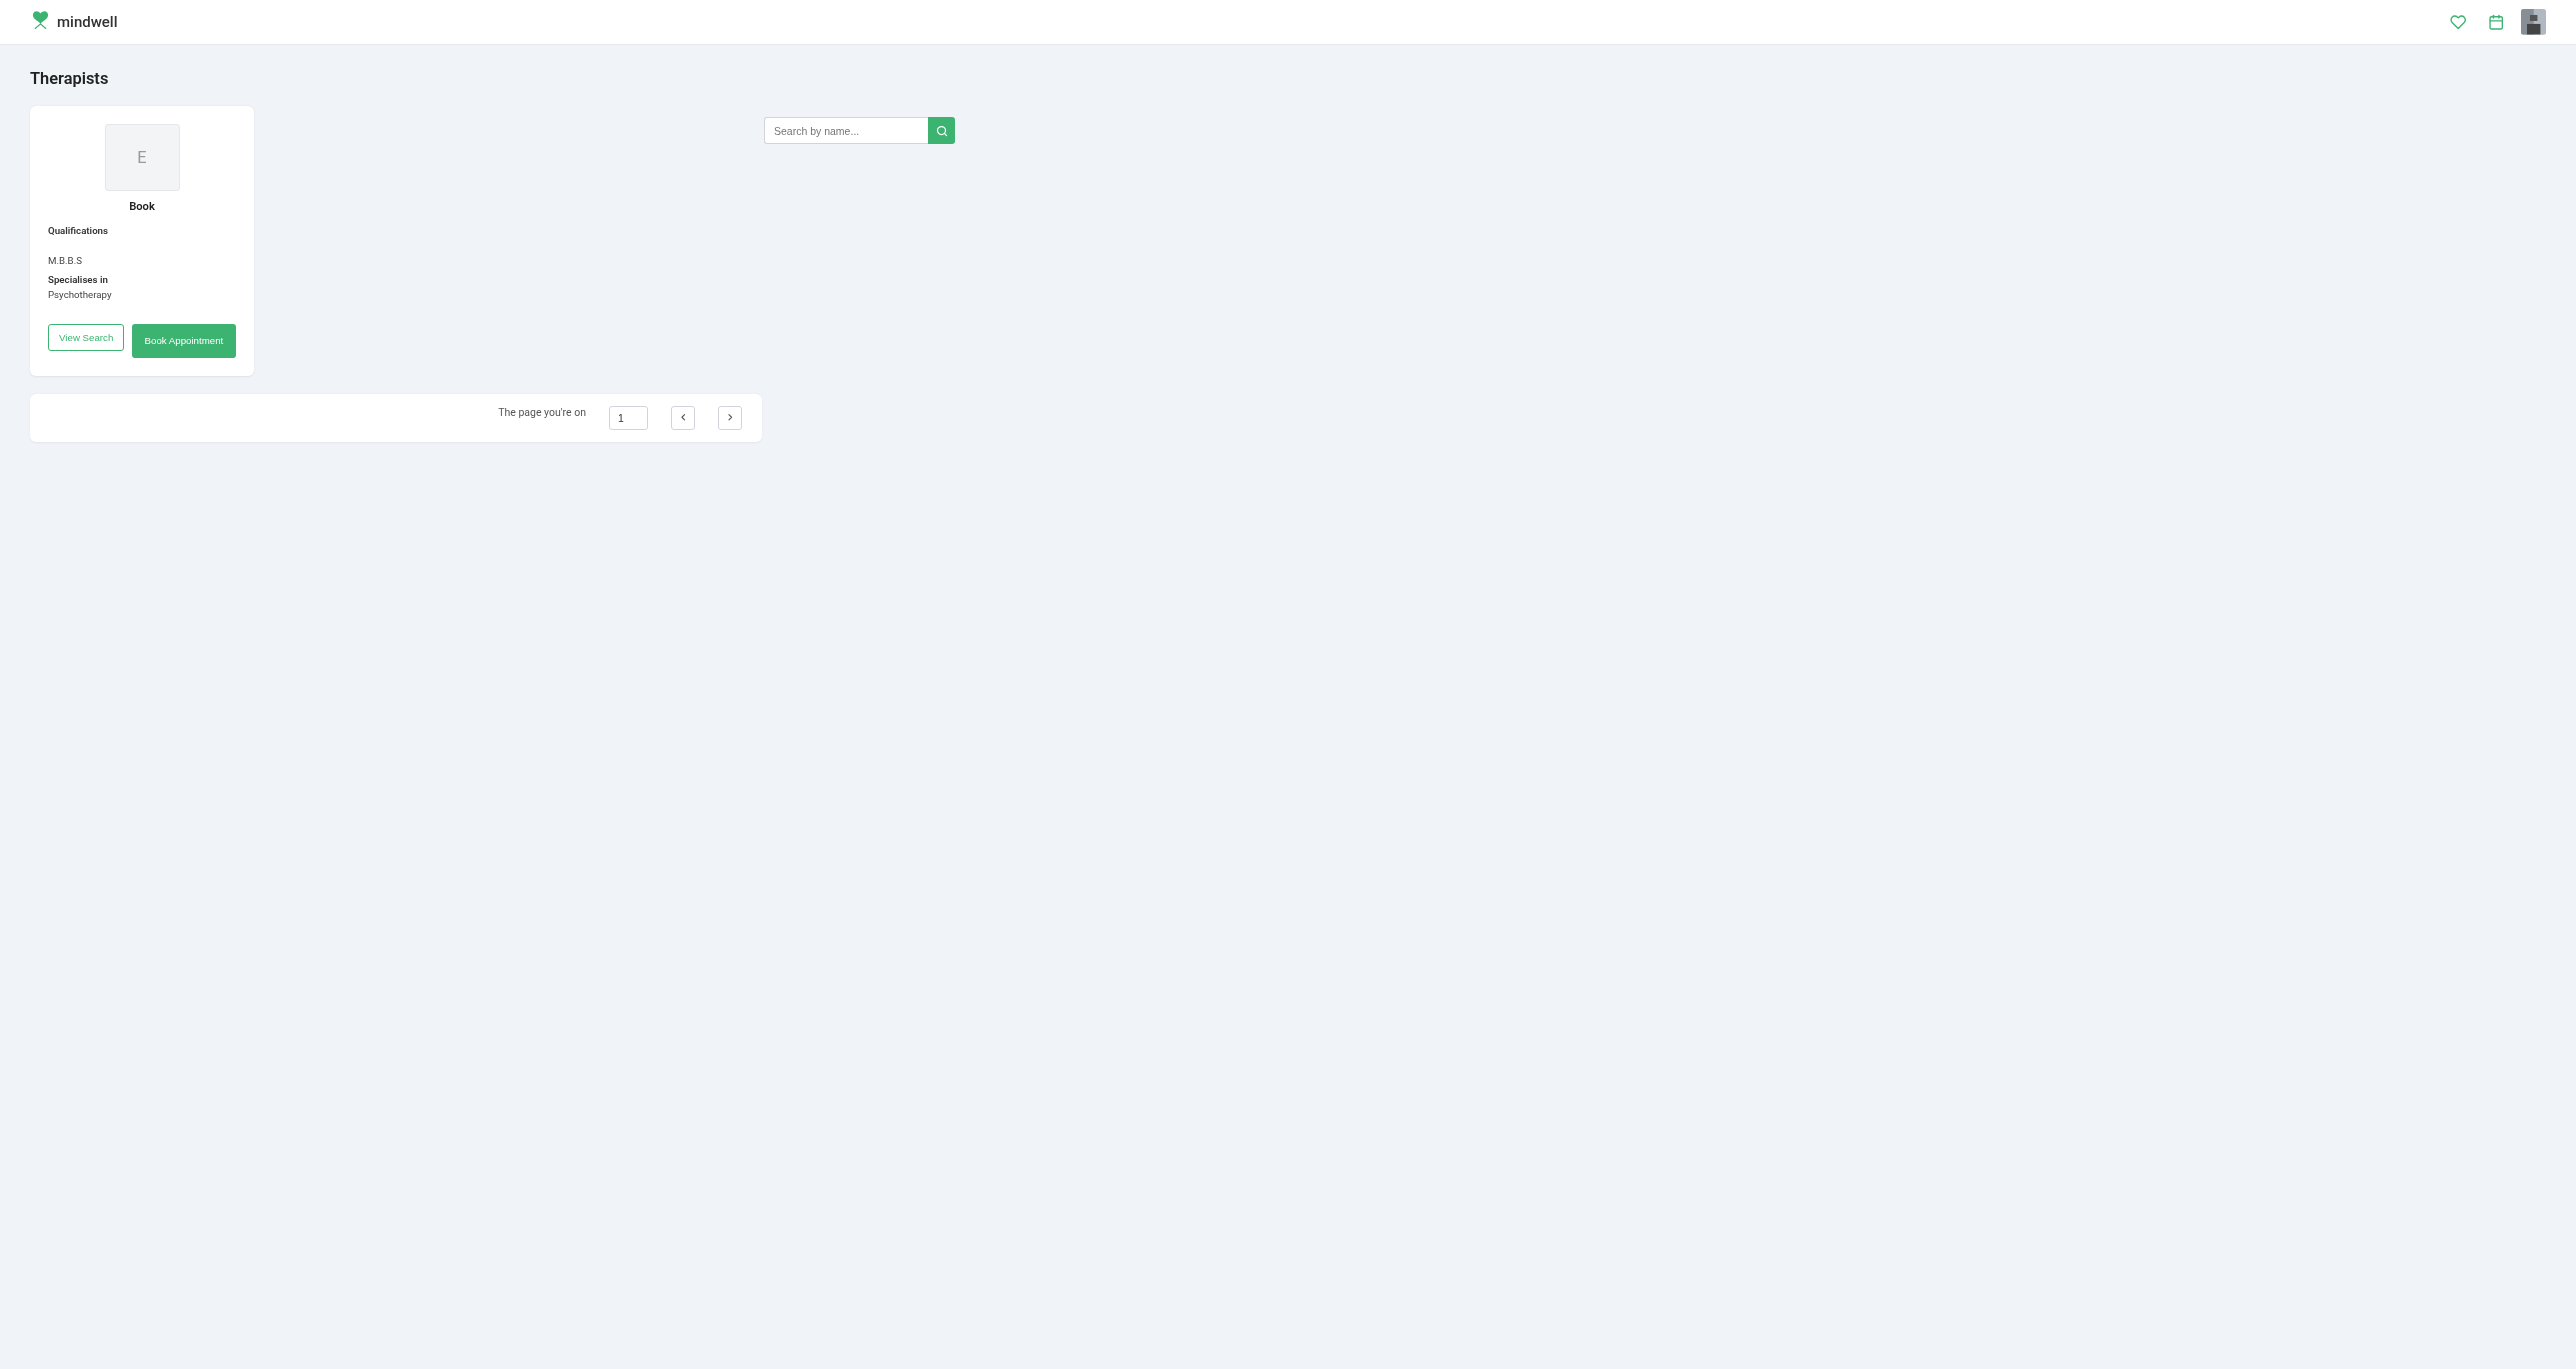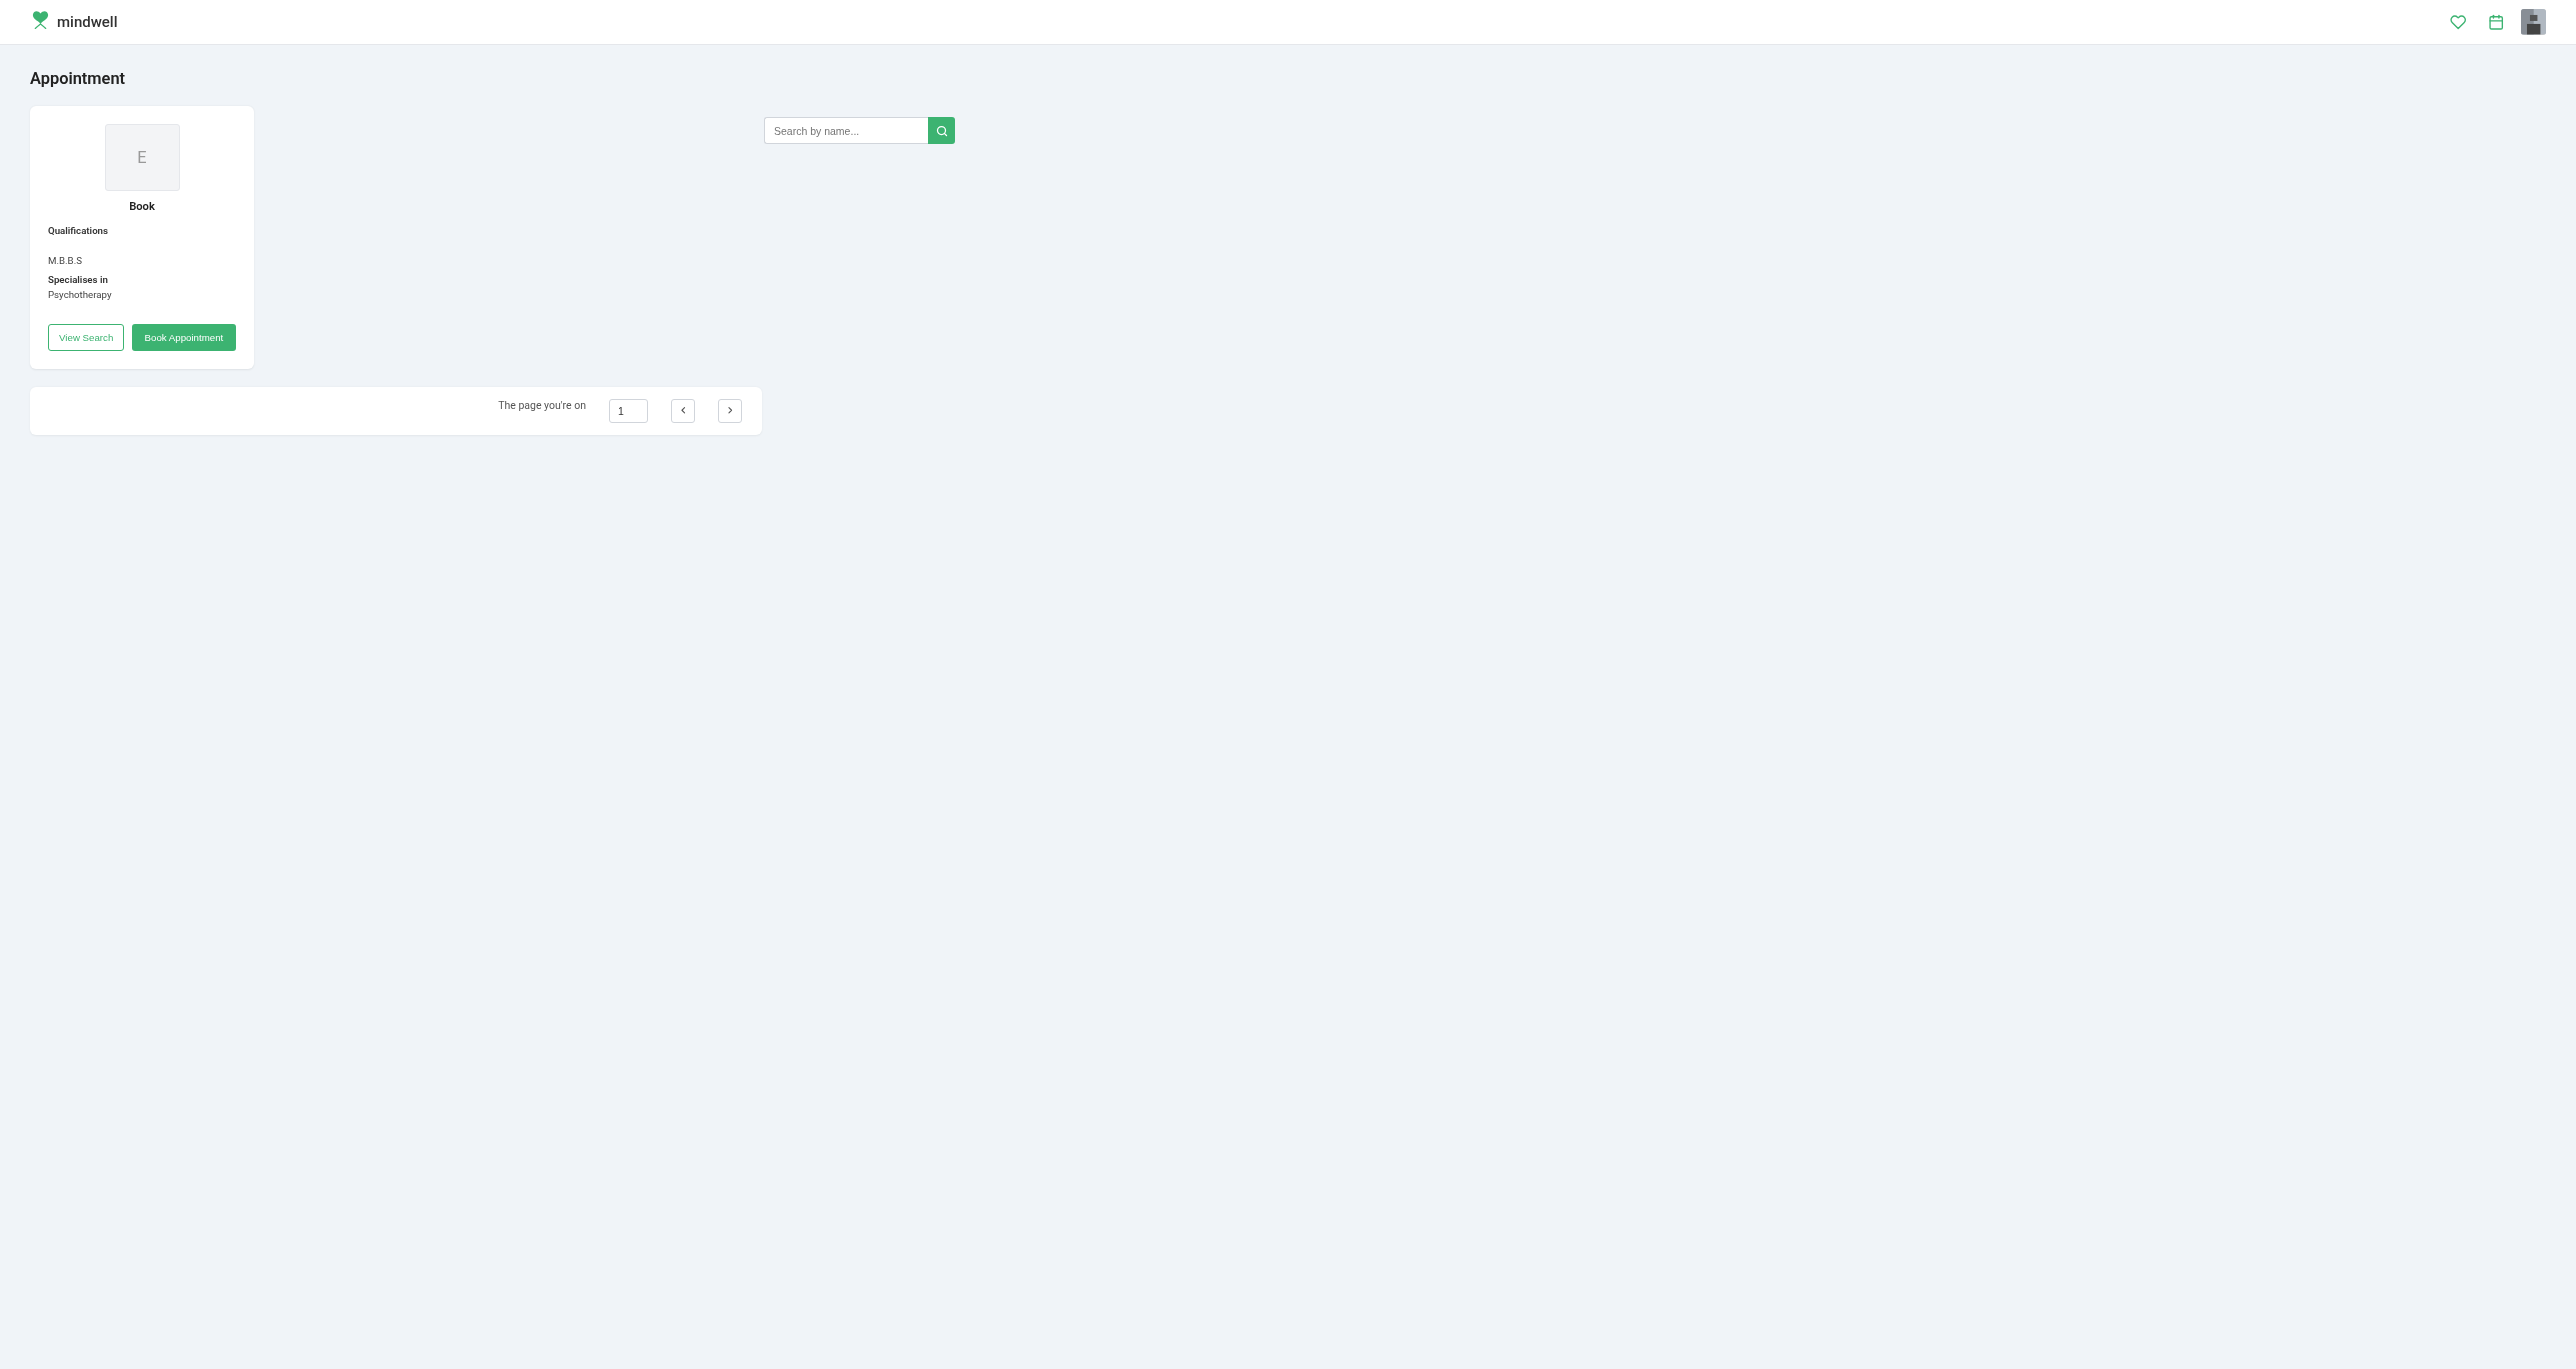--- a/index.html
+++ b/index.html
@@ -190,21 +190,21 @@
       background: transparent;
       border-radius: 3px;
       color: #3cb371;
       font-size: 9.7px;
       font-weight: 500;
       cursor: pointer;
     }
 
     .btn-book-appointment {
       flex: 1.4;
-      height: 27px;
+      height: 34px;
       border: none;
       background: #3cb371;
       border-radius: 3px;
       color: #ffffff;
       font-size: 9.7px;
       font-weight: 500;
       cursor: pointer;
     }
 
     
@@ -292,21 +292,21 @@
         <rect x="12" y="8" width="10" height="8" fill="#555"></rect>
         <rect x="8" y="20" width="18" height="14" fill="#444"></rect>
       </svg>
     </div>
   </div>
 </header>
 
 <div class="main">
   <div class="content-area">
 
-    <h1 class="page-title">Appointment</h1>
+    <h1 class="page-title">Therapists</h1>
 
     <div class="search-container">
       <input class="search-input" type="text" placeholder="Search by name..." style="">
       <button class="search-button">
         <svg width="12" height="12" viewBox="0 0 24 24" fill="none" stroke="white" stroke-width="2.5" stroke-linecap="round" stroke-linejoin="round">
           <circle cx="11" cy="11" r="8"></circle>
           <line x1="21" y1="21" x2="16.65" y2="16.65"></line>
         </svg>
       </button>
     </div>

